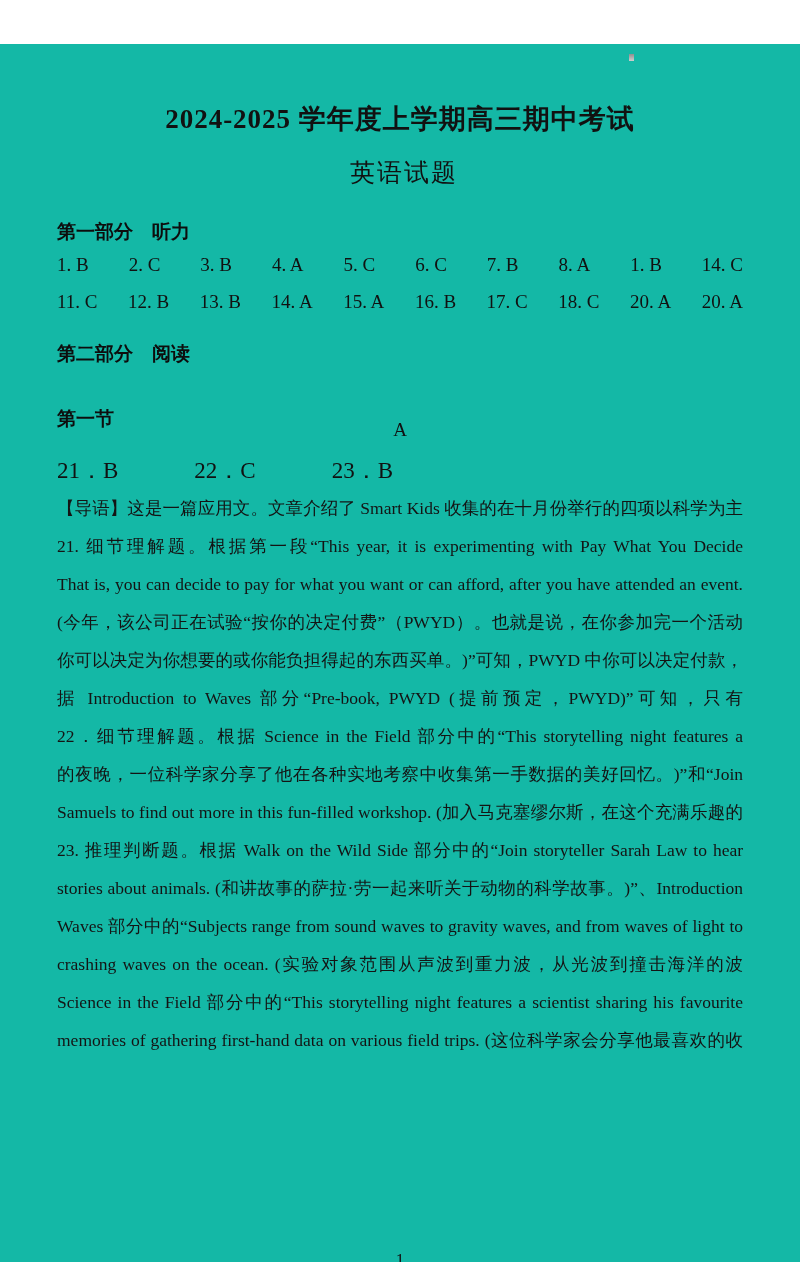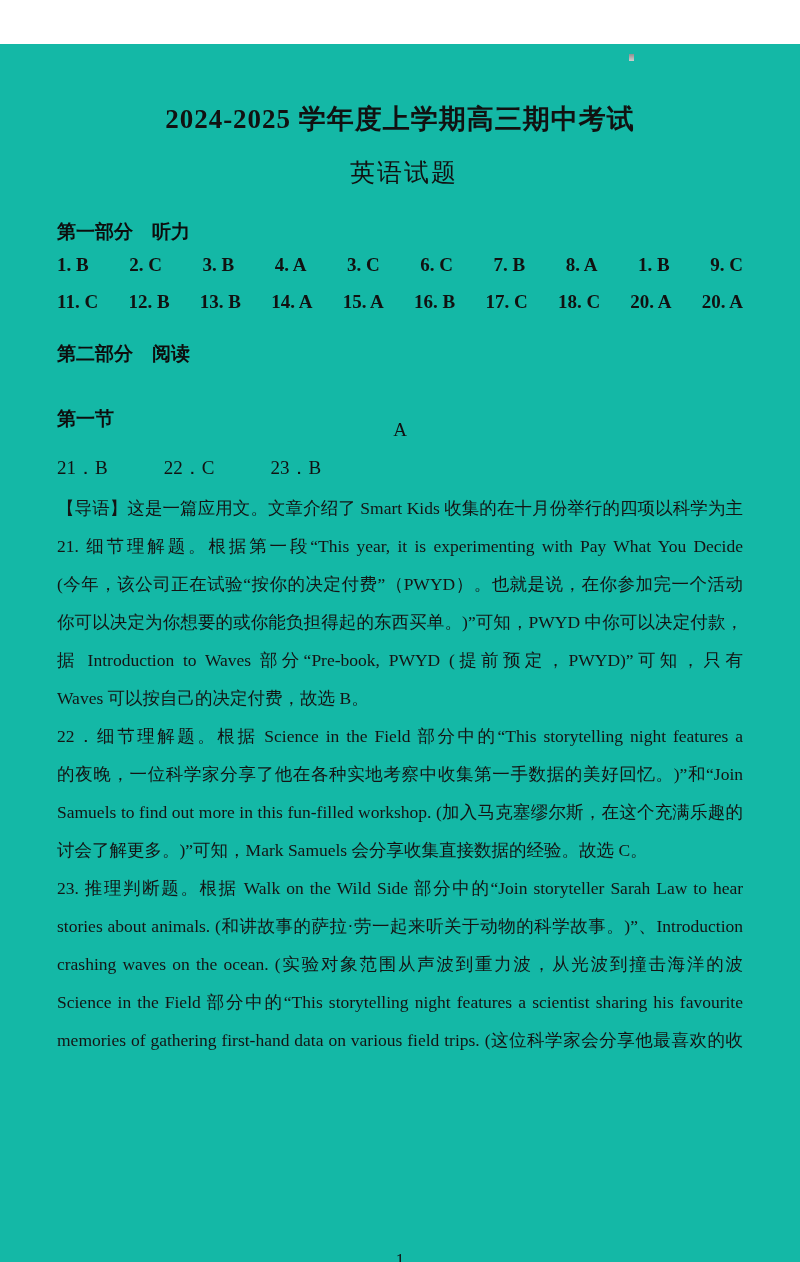--- a/index.html
+++ b/index.html
@@ -24,26 +24,26 @@
   }
   #h-part1{top:175px;}
   #h-part2{top:297px;}
   #h-sect1{top:362px;}
   .ans-row{
     position:absolute;left:57px;width:686px;display:flex;
     justify-content:space-between;font-size:19px;
   }
   #ans-row-1{top:210px;}
   #ans-row-2{top:247px;}
-  .ans-row span{white-space:nowrap;font-weight:bold;}
+  .ans-row span{white-space:nowrap;}
   .passage-label{
     position:absolute;top:375px;left:0;width:100%;text-align:center;font-size:19px;
   }
   .reading-answers{
-    position:absolute;top:411px;left:57px;display:flex;gap:56px;font-size:19px;
+    position:absolute;top:411px;left:57px;display:flex;gap:76px;font-size:23px;
   }
   .analysis{
     position:absolute;top:445px;left:57px;width:686px;font-size:17.5px;color:#141414;
   }
   .line{
     height:38px;line-height:38px;overflow:hidden;white-space:nowrap;
   }
   .line.j{
     white-space:normal;text-align:justify;text-align-last:justify;
   }
@@ -65,26 +65,26 @@
   <div class="title-line1">2024-2025 学年度上学期高三期中考试</div>
   <div class="title-line2">英语试题</div>
 
   <div class="heading" id="h-part1">第一部分　听力</div>
 
   <div class="ans-row" id="ans-row-1">
     <span>1. B</span>
     <span>2. C</span>
     <span>3. B</span>
     <span>4. A</span>
-    <span>3. C</span>
+    <span>5. C</span>
     <span>6. C</span>
     <span>7. B</span>
     <span>8. A</span>
     <span>1. B</span>
-    <span>9. C</span>
+    <span>14. C</span>
   </div>
 
   <div class="ans-row" id="ans-row-2">
     <span>11. C</span>
     <span>12. B</span>
     <span>13. B</span>
     <span>14. A</span>
     <span>15. A</span>
     <span>16. B</span>
     <span>17. C</span>
@@ -100,30 +100,30 @@
 
   <div class="reading-answers">
     <span>21．B</span>
     <span>22．C</span>
     <span>23．B</span>
   </div>
 
   <div class="analysis">
     <div class="line j">【导语】这是一篇应用文。文章介绍了 Smart Kids 收集的在十月份举行的四项以科学为主题</div>
     <div class="line j">21. 细节理解题。根据第一段“This year, it is experimenting with Pay What You Decide (PWYD).</div>
+    <div class="line j">That is, you can decide to pay for what you want or can afford, after you have attended an event.</div>
     <div class="line j">(今年，该公司正在试验“按你的决定付费”（PWYD）。也就是说，在你参加完一个活动后，</div>
     <div class="line j">你可以决定为你想要的或你能负担得起的东西买单。)”可知，PWYD 中你可以决定付款，根</div>
     <div class="line j">据 Introduction to Waves 部分“Pre-book, PWYD (提前预定，PWYD)”可知，只有 Introduction to</div>
-    <div class="line">Waves 可以按自己的决定付费，故选 B。</div>
     <div class="line j">22．细节理解题。根据 Science in the Field 部分中的“This storytelling night features a scientist</div>
     <div class="line j">的夜晚，一位科学家分享了他在各种实地考察中收集第一手数据的美好回忆。)”和“Join Mark</div>
     <div class="line j">Samuels to find out more in this fun-filled workshop. (加入马克塞缪尔斯，在这个充满乐趣的研</div>
-    <div class="line">讨会了解更多。)”可知，Mark Samuels 会分享收集直接数据的经验。故选 C。</div>
     <div class="line j">23. 推理判断题。根据 Walk on the Wild Side 部分中的“Join storyteller Sarah Law to hear science</div>
     <div class="line j">stories about animals. (和讲故事的萨拉·劳一起来听关于动物的科学故事。)”、Introduction to</div>
+    <div class="line j">Waves 部分中的“Subjects range from sound waves to gravity waves, and from waves of light to</div>
     <div class="line j">crashing waves on the ocean. (实验对象范围从声波到重力波，从光波到撞击海洋的波浪。)”、</div>
     <div class="line j">Science in the Field 部分中的“This storytelling night features a scientist sharing his favourite</div>
     <div class="line j">memories of gathering first-hand data on various field trips. (这位科学家会分享他最喜欢的收集</div>
   </div>
 
   <div class="page-number">1</div>
 
 </div>
 
 </body></html>

